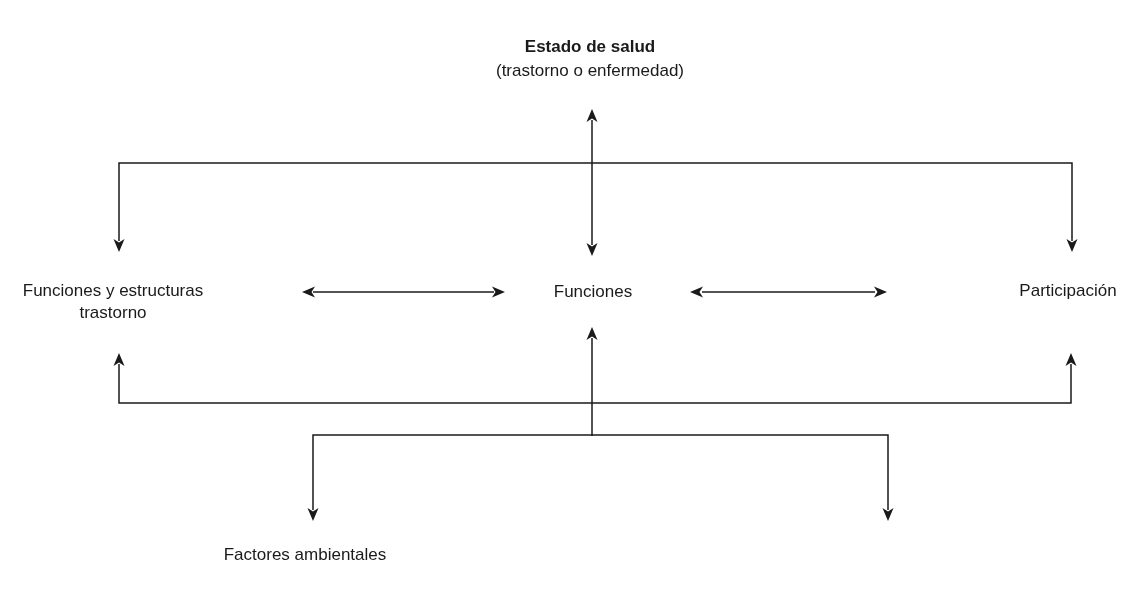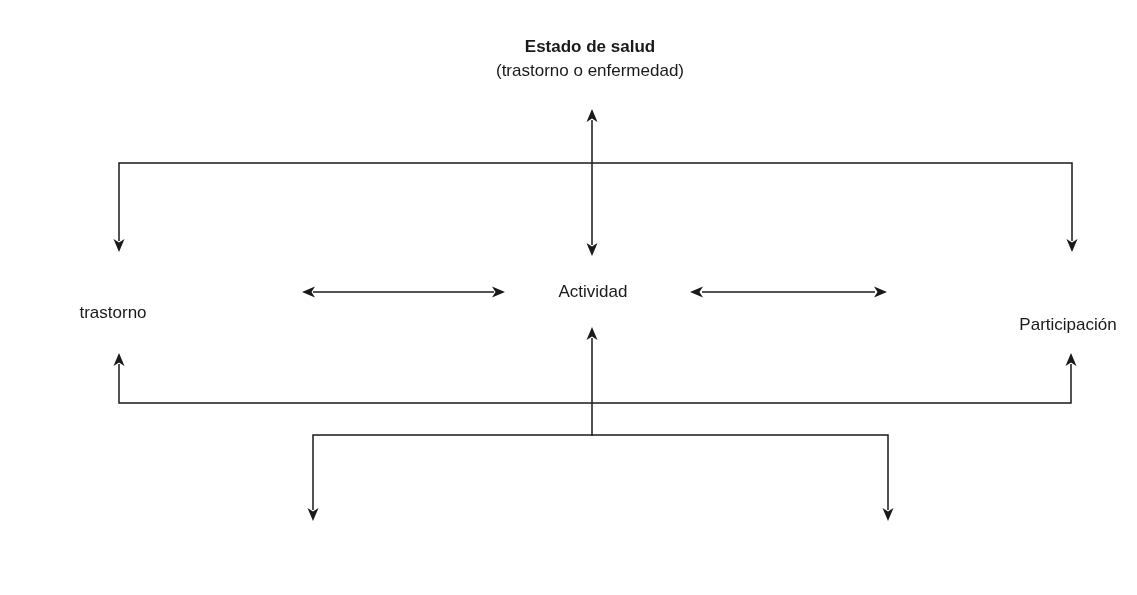--- a/index.html
+++ b/index.html
@@ -84,21 +84,22 @@
       <path d="M313,510 L313,435 L888,435 L888,510"></path>
       <polygon points="313,521 307.5,508 313,511.5 318.5,508"></polygon>
       <polygon points="888,521 882.5,508 888,511.5 893.5,508"></polygon>
     </g>
   </svg>
 
   <div class="label" style="left:590px; top:71px;">(trastorno o enfermedad)</div>
 
   <div class="label title-main" style="left:590px; top:47px;">Estado de salud</div>
 
-  <div class="label multiline" style="left:113px; top:302px;"><br><span>trastorno</span></div>
+  <div class="label multiline" style="left:113px; top:302px;"><span>Funciones y estructuras</span><br><span>trastorno</span></div>
 
-  <div class="label" style="left:593px; top:292px;">Actividad</div>
+  <div class="label" style="left:593px; top:292px;">Funciones</div>
 
-  <div class="label" style="left:1068px; top:291px;margin-top:34px;">Participación</div>
+  <div class="label" style="left:1068px; top:291px;">Participación</div>
 
+  <div class="label" style="left:305px; top:555px;">Factores ambientales</div>
 
 
 </div>
 
 </body></html>

